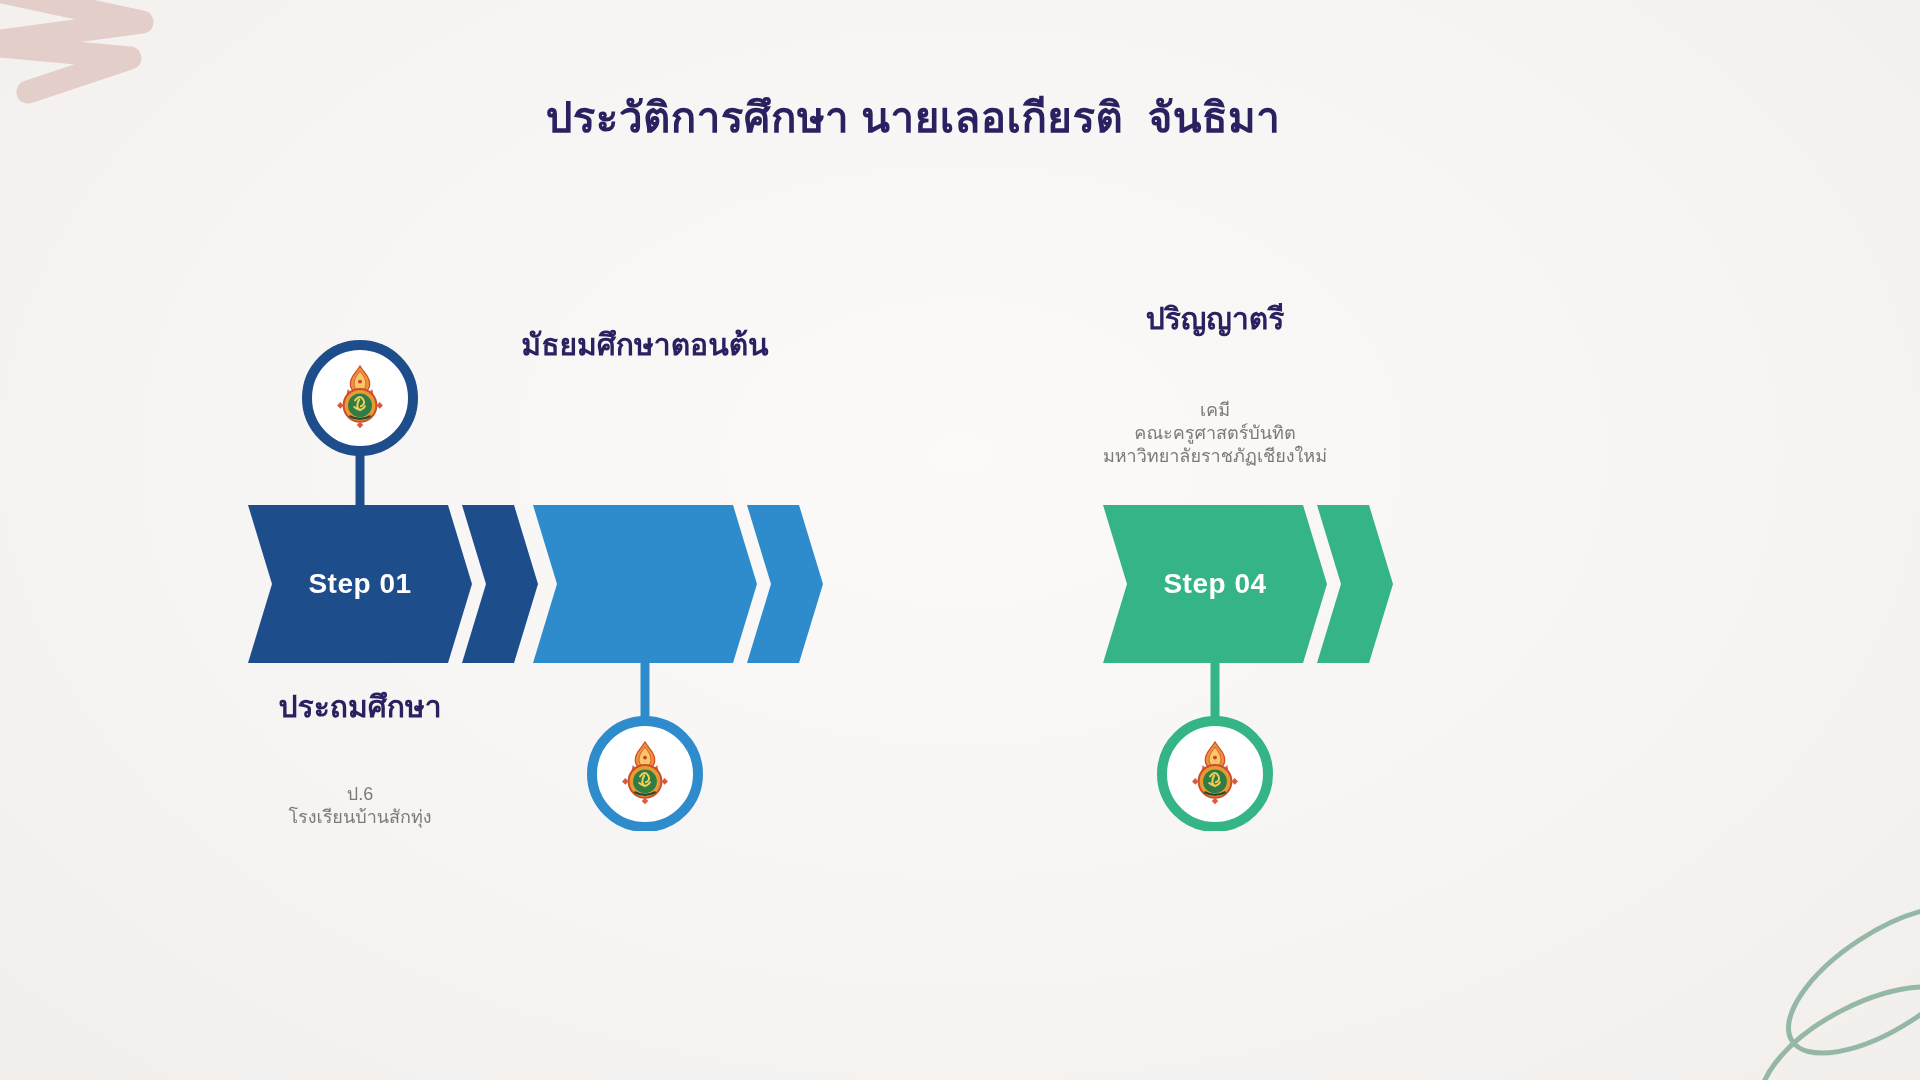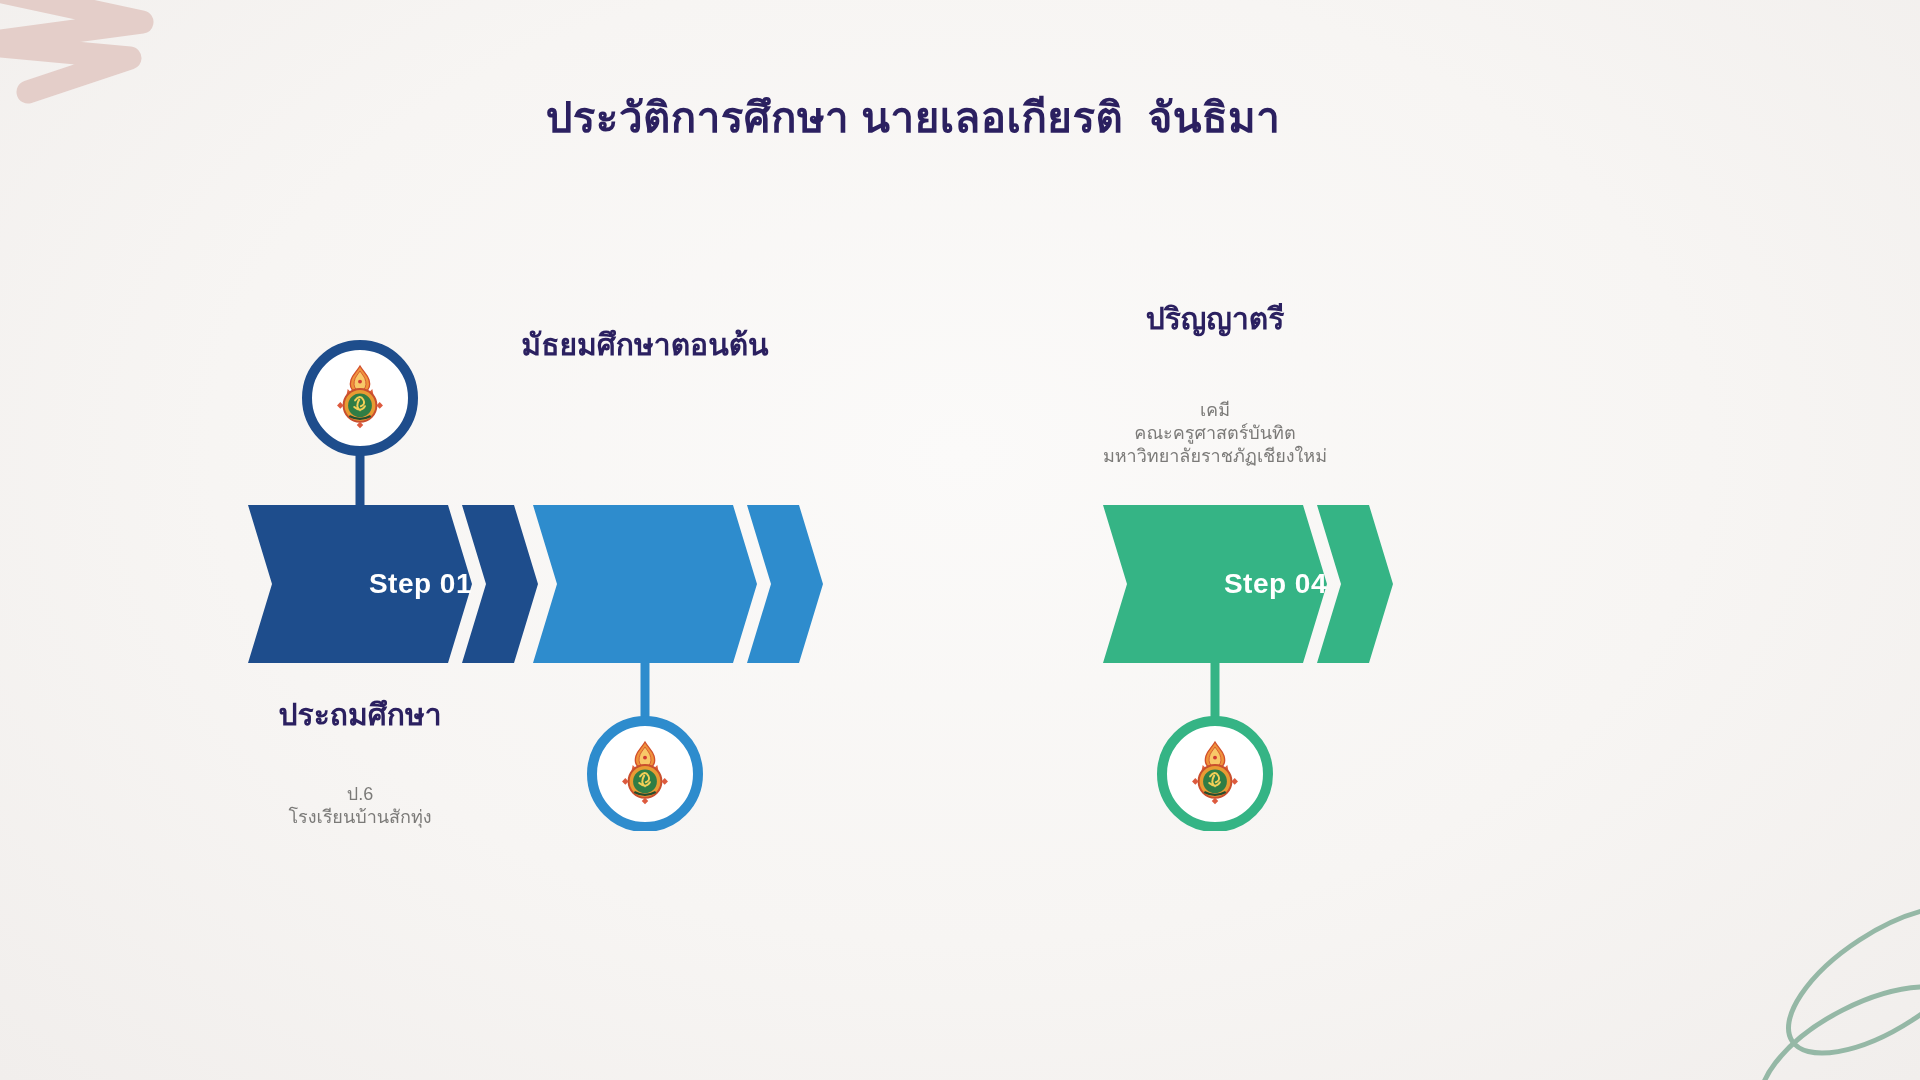--- a/index.html
+++ b/index.html
@@ -11,38 +11,38 @@
   .title{
     position:absolute;top:84px;left:0;width:1826px;
     text-align:center;font-size:42px;font-weight:700;color:#2b2060;
     white-space:pre;letter-spacing:0.5px;
   }
   .step{position:absolute;top:0;width:290px;height:1080px;}
   .s1{left:248px}.s2{left:533px}.s3{left:818px}.s4{left:1103px}.s5{left:1388px}
   .arrow{position:absolute;left:0;top:505px;}
   .step-label{
     position:absolute;left:0;top:505px;width:224px;height:158px;
-    line-height:158px;text-align:right;color:#ffffff;
+    line-height:158px;text-align:center;color:#ffffff;
     font-size:28px;font-weight:700;letter-spacing:0.5px;
   }
   .node{position:absolute;left:46px;}
   .node.above{top:336px;}
   .node.below{top:659px;}
   .node circle{fill:#ffffff;stroke-width:10px;}
   .node line{stroke-width:9px;}
   .heading{
     position:absolute;left:-33px;width:290px;text-align:center;
     font-size:30px;font-weight:700;color:#2b2060;line-height:38px;
     white-space:pre-line;
   }
   .details{
     position:absolute;left:-53px;width:330px;text-align:center;
     font-size:18px;color:#7b7a78;line-height:23px;white-space:pre-line;
   }
-  .heading.below{top:688px;margin-top:8px;}
+  .heading.below{top:688px;}
   .details.below{top:783px;}
   .s2 .heading.above{top:326px;font-family:Liberation Serif, serif;}
   .s2 .details.above{top:382px;}
   .s4 .heading.above{top:300px;}
   .s4 .details.above{top:399px;}
   .deco{position:absolute;}
 </style>
 </head>
 <body>
 

